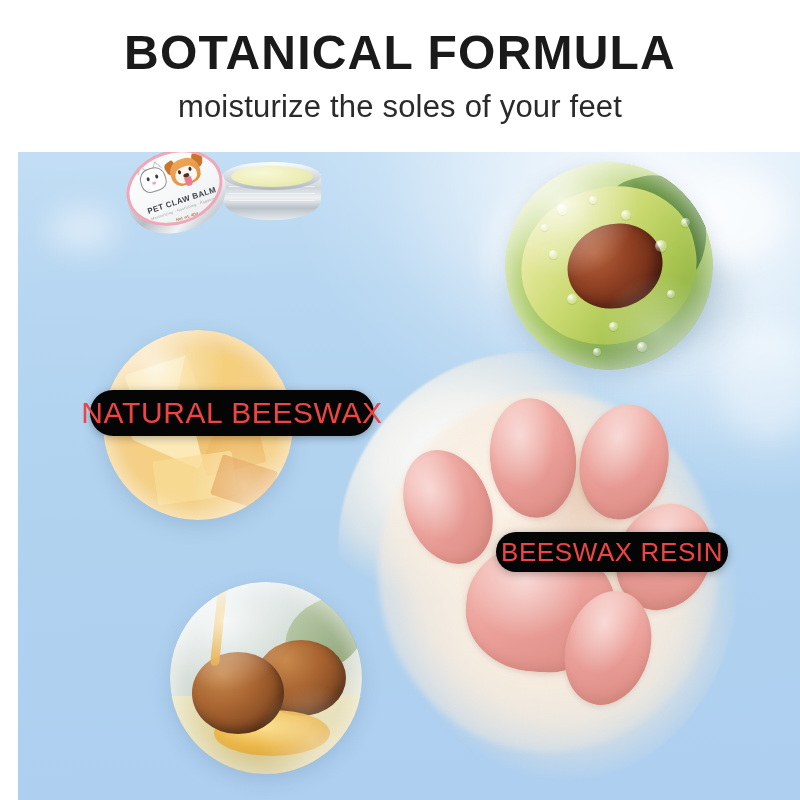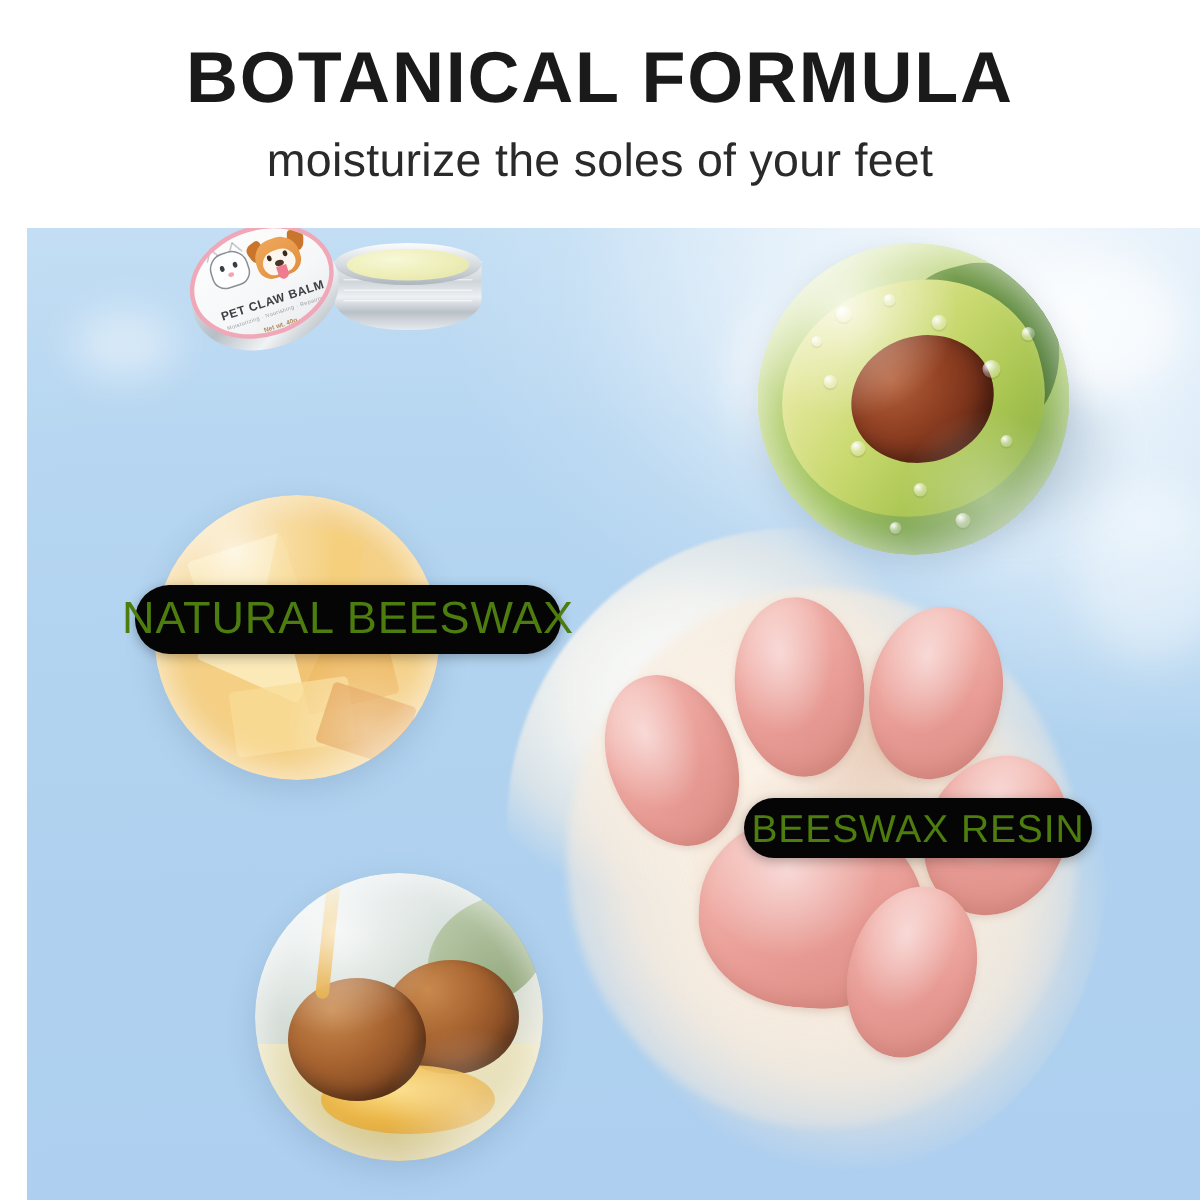--- a/index.html
+++ b/index.html
@@ -283,21 +283,21 @@
   .paw-hair {
     position:absolute; border-radius:50%;
     background:radial-gradient(ellipse at 50% 50%, rgba(214,166,138,.55) 0%, rgba(214,166,138,0) 72%);
     filter:blur(2.5px);
   }
 
   
   .pill {
     position:absolute; z-index:30;
     background:#050505;
-    color:#4d7c0f;
+    color:#ef4444;
     display:flex; align-items:center; justify-content:center;
     border-radius:999px;
     font-weight:400;
     letter-spacing:0.6px;
     white-space:nowrap;
     box-shadow:0 2px 8px rgba(0,0,0,.28);
   }
   #pill-beeswax { left:72px;  top:238px; width:284px; height:46px; font-size:30px; }
   #pill-avocado { left:478px; top:380px; width:232px; height:40px; font-size:26px; }
 </style>

